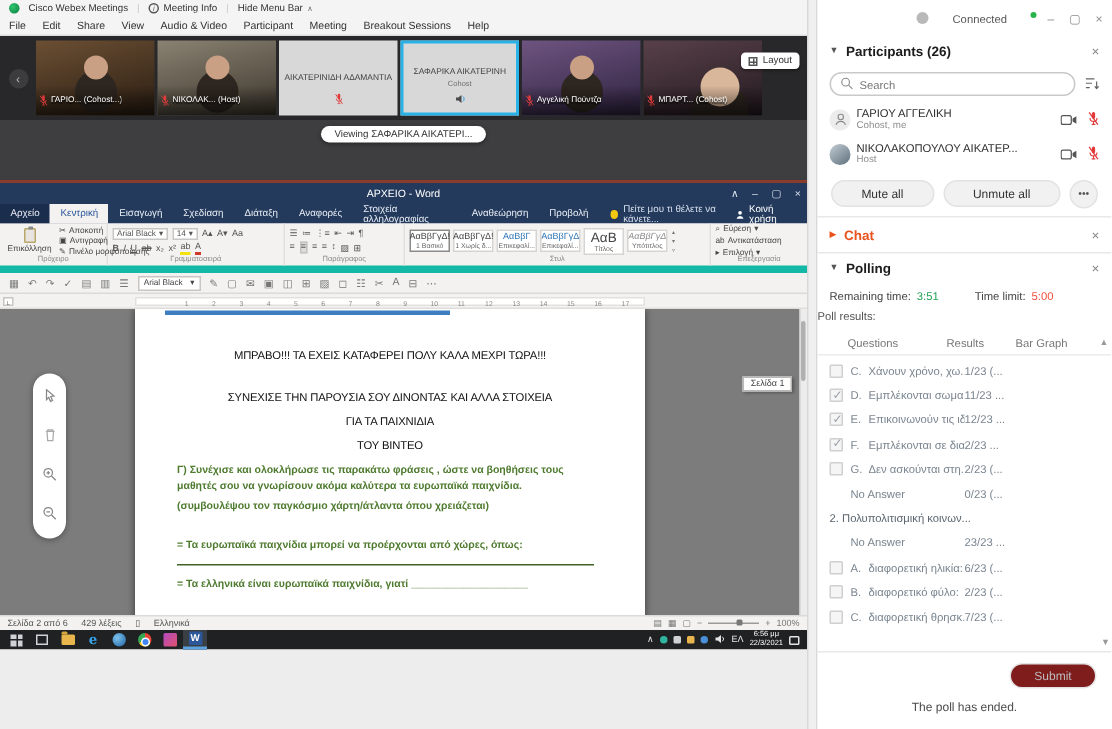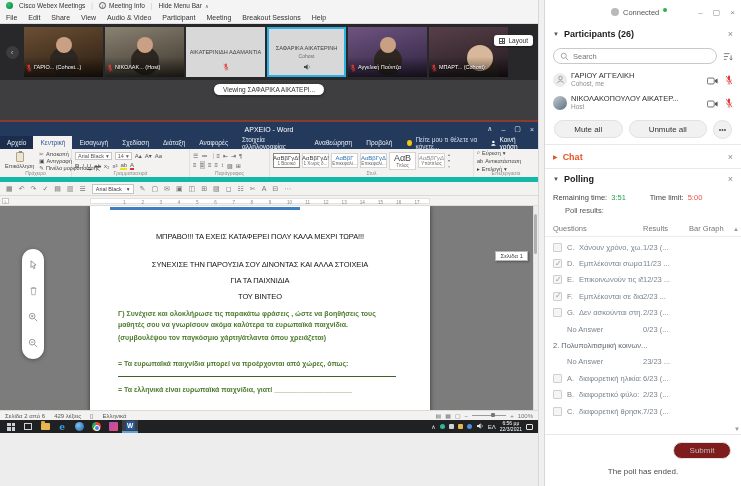--- a/index.html
+++ b/index.html
@@ -116,21 +116,21 @@
   .word-ic{width:9px;height:9px;border-radius:1px;background:#2b579a;color:#fff;font-size:6.5px;font-weight:bold;display:flex;align-items:center;justify-content:center}
   .tray{margin-left:auto;display:flex;align-items:center;gap:4px;color:#e4e4e4;font-size:6px;padding-right:2px}
   .tdot{width:5px;height:5px;border-radius:50%}
   .tsq{width:5px;height:5px;border-radius:1px}
   .clock{font-size:5px;line-height:1.15;text-align:center;color:#fff}
   .ac-ic{width:7px;height:6px;border:1px solid #e4e4e4;border-radius:1px}
   .below{flex:1;background:#ededee}
 
   
   .p-winbar{height:24px;display:flex;align-items:center;font-size:7.5px;color:#555;padding:0 8px;position:relative}
-  .conn{display:flex;align-items:flex-start;gap:4px;margin:0 auto 0 58px}
+  .conn{display:flex;align-items:flex-start;gap:16px;margin:0 auto 0 58px}
   .conn-ball{width:8px;height:8px;border-radius:50%;background:#b9b9b9}
   .gdot{width:4px;height:4px;border-radius:50%;background:#2ab24c}
   .p-winbtns{position:absolute;right:6px;display:flex;gap:10px;color:#8a8a8a;font-size:8px}
   .p-head{display:flex;align-items:center;gap:5px;padding:0 8px;font-weight:bold;color:#1c1c1c;font-size:9px;height:20px}
   .p-head .x{margin-left:auto;color:#8a8a8a;font-weight:normal;font-size:9px}
   .chev{font-size:6px;color:#555}
   .p-search{height:24px;display:flex;align-items:center;gap:6px;padding:0 8px}
   .search-pill{flex:1;height:16px;border:1px solid #c9c9c9;border-radius:9px;display:flex;align-items:center;gap:4px;padding:0 6px}
   .search-pill input{border:none;outline:none;width:100%;font-size:7.5px;color:#555;background:transparent;font-family:inherit}
   .p-rows{height:46px}
@@ -143,22 +143,22 @@
   .p-icons{display:flex;align-items:center;gap:7px}
   .p-actions{height:30px;display:flex;align-items:center;gap:6px;padding:0 9px}
   .pill-btn{height:18px;border-radius:9px;background:#f1f1f1;border:1px solid #e2e2e2;font-size:8px;color:#333;display:flex;align-items:center;justify-content:center}
   .pill-btn.m1{flex:1.0}.pill-btn.m2{flex:1.15}
   .more-btn{width:19px;height:19px;border-radius:50%;background:#f1f1f1;border:1px solid #e2e2e2;color:#555;font-size:7px;display:flex;align-items:center;justify-content:center;flex:none}
   .sec{border-top:1px solid #e8e8e8}
   .chat-head{height:24px;color:#e8531f}
   .chat-head .title{color:#e8531f}
   .p-times{height:18px;display:flex;align-items:center;gap:4px;padding:0 8px;font-size:7.5px;color:#444}
   .t-green{color:#23a455}.t-red{color:#f25042}
-  .p-presults{height:15px;font-size:7.5px;color:#555;padding:0 20px}
-  .p-thead{height:16px;display:flex;align-items:center;padding:0 8px;font-size:7.5px;color:#777;border-bottom:1px solid #ececec;position:relative}
+  .p-presults{height:15px;font-size:7.5px;color:#555;padding:0 0}
+  .p-thead{height:16px;display:flex;align-items:center;padding:0 20px;font-size:7.5px;color:#777;border-bottom:1px solid #ececec;position:relative}
   .th-q{flex:1}.th-r{width:46px}.th-b{width:44px}
   .scr{position:absolute;right:2px;color:#999;font-size:6px}
   .poll-rows{flex:1;padding:2px 8px 0;position:relative;overflow:hidden}
   .prow{display:flex;align-items:center;height:16.4px;font-size:7.5px;color:#7a8590}
   .prow.grp{color:#5b6670}
   .cb{width:9px;height:9px;border:1px solid #cfcfcf;background:#f5f5f5;border-radius:1px;margin-right:5px;position:relative;flex:none}
   .cb.checked::after{content:"\2713";position:absolute;left:1px;top:-1.5px;font-size:8px;color:#9aa3ab}
   .letter{width:12px;flex:none}
   .ptxt{flex:1;white-space:nowrap;overflow:hidden}
   .pres{width:46px;white-space:nowrap;overflow:hidden;flex:none}

